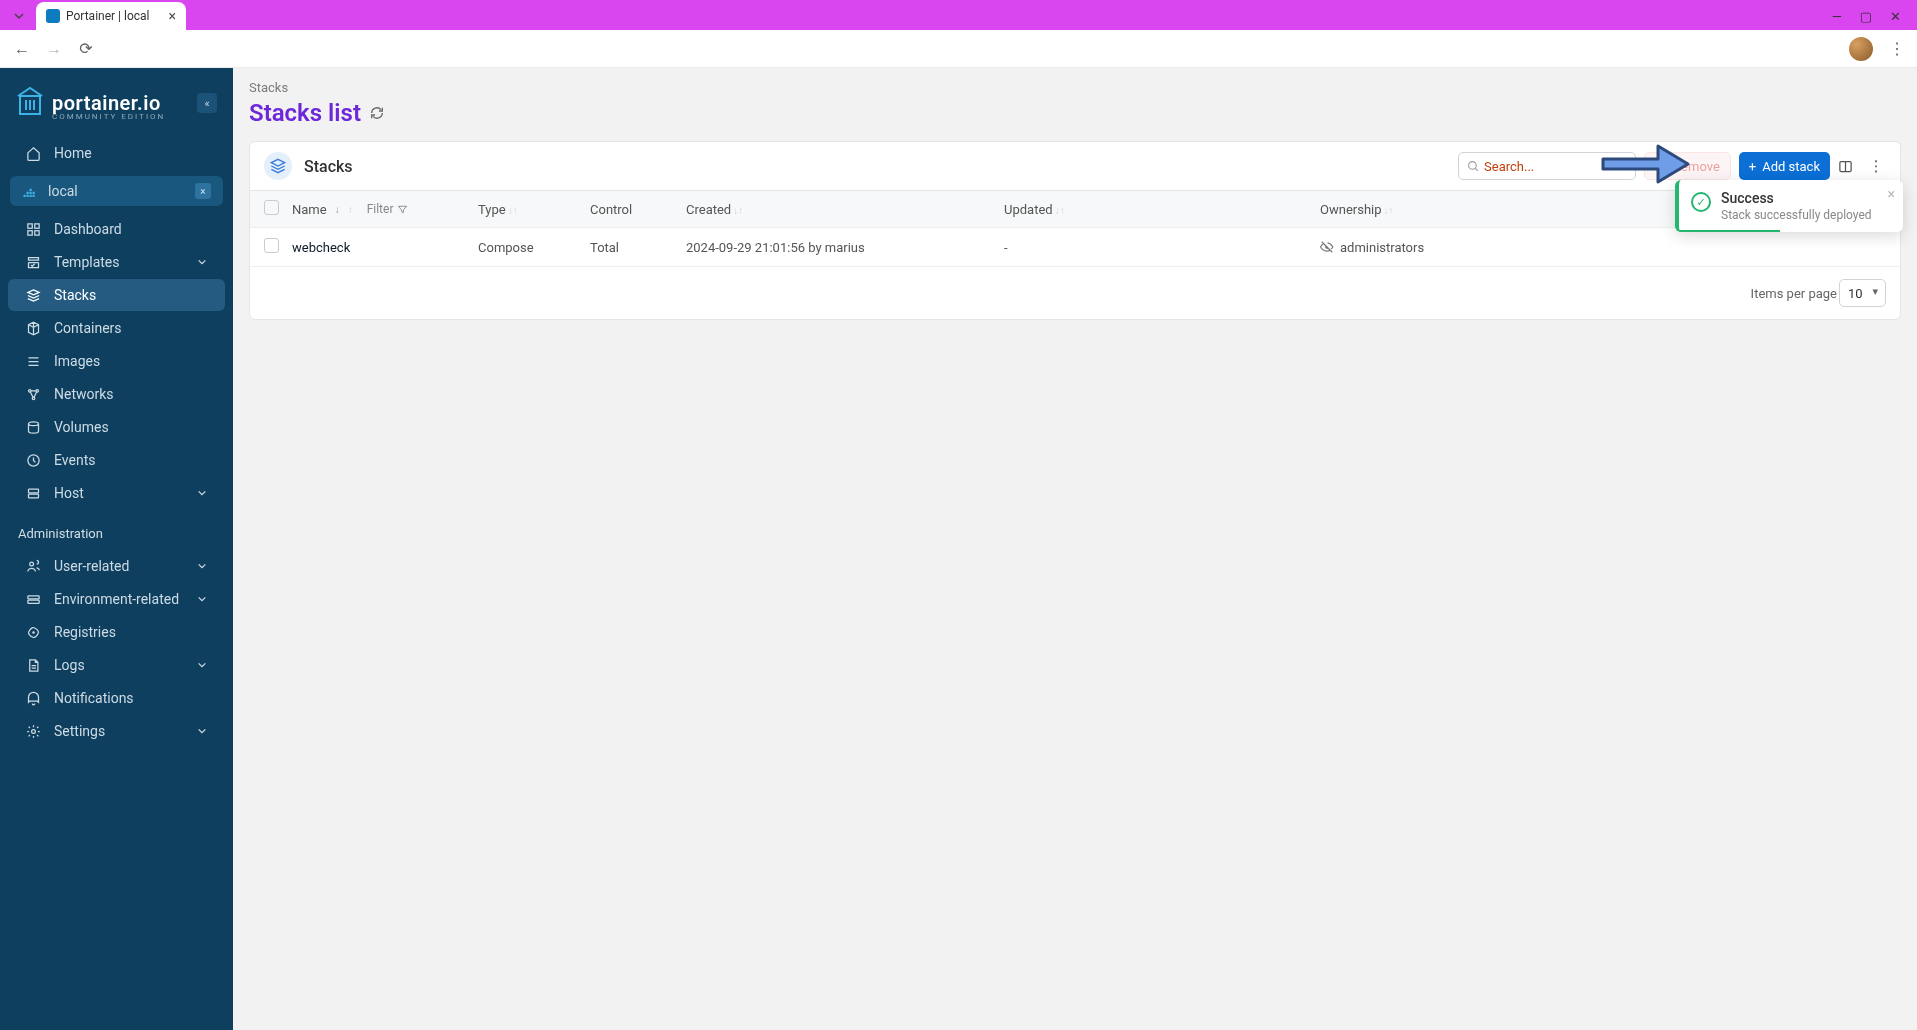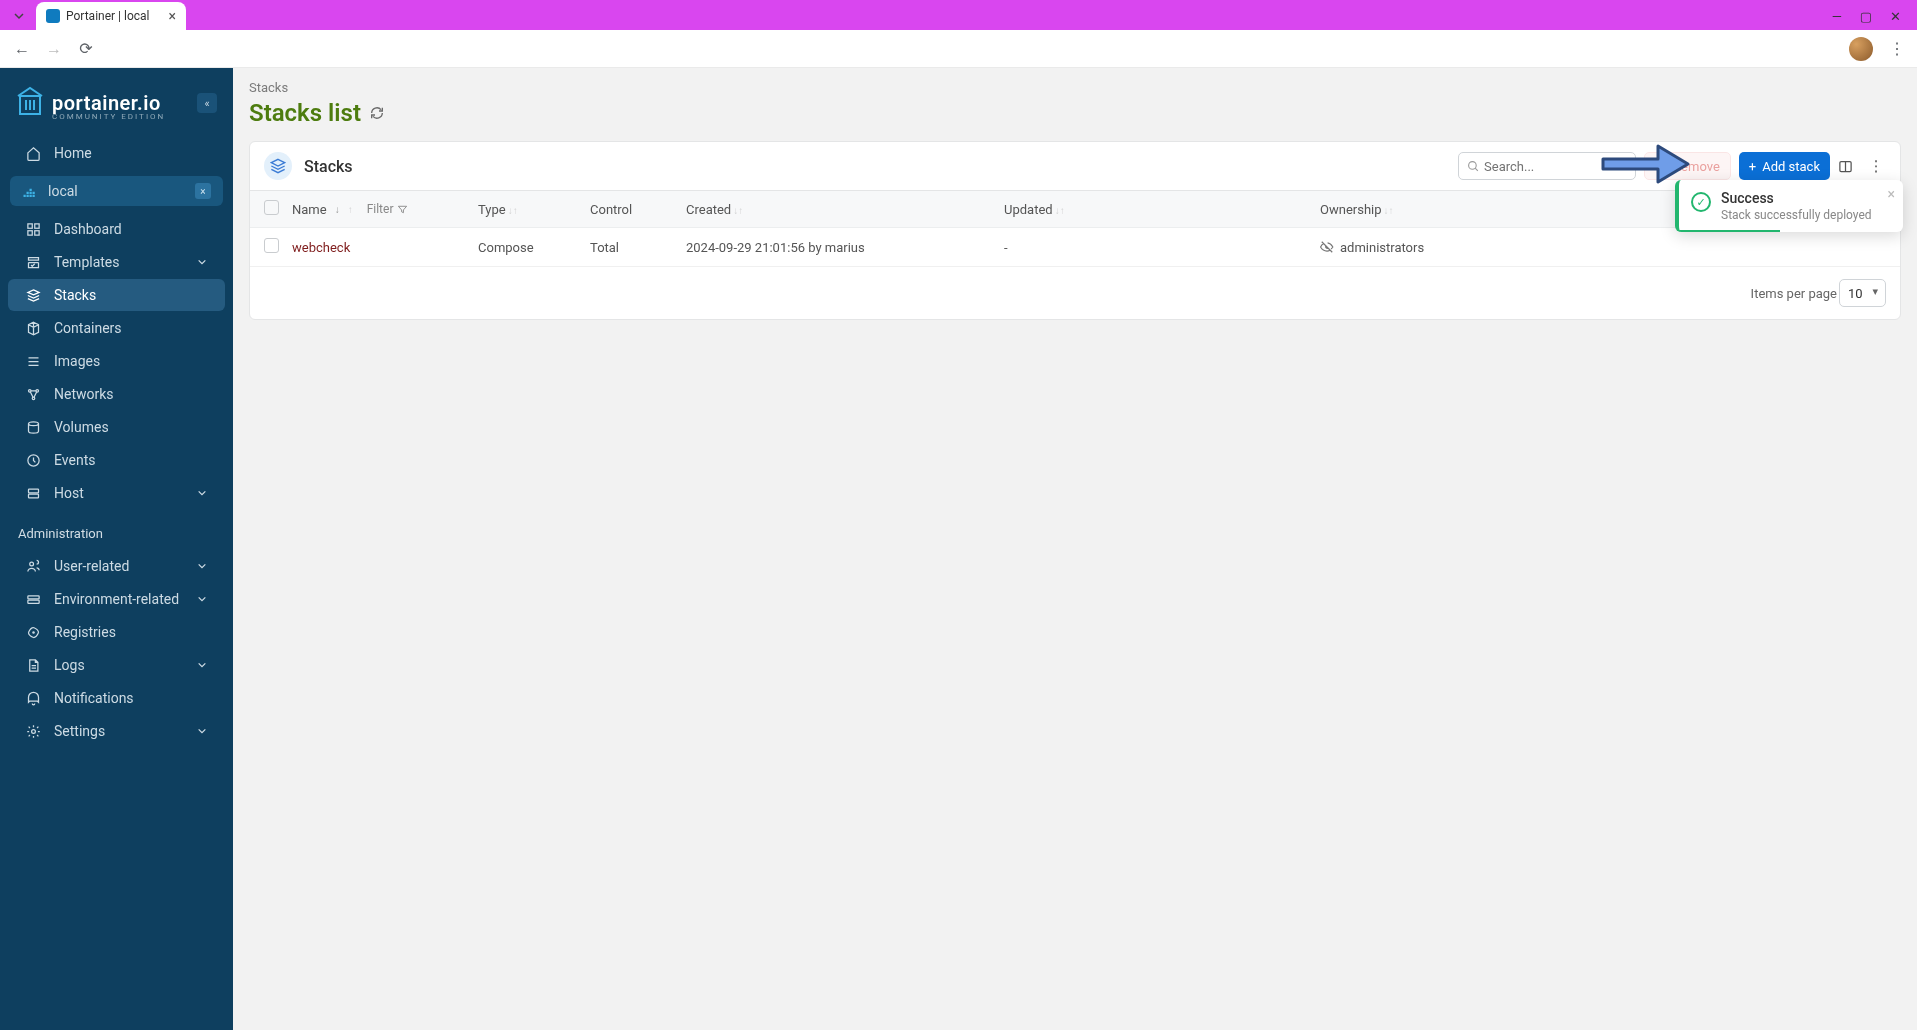--- a/index.html
+++ b/index.html
@@ -40,21 +40,21 @@
 .nav-item .icon { width:16px; text-align:center; font-size:14px;}
 .nav-item .chev { margin-left:auto; font-size:11px;}
 .env-chip { display:flex; align-items:flex-end; margin: 6px 10px; padding: 7px 12px; background:#19577e; border-radius:6px; gap:10px;}
 .env-chip .close-chip { margin-left:auto; width:16px; height:16px; background:#2c73a0; border-radius:3px; display:flex; align-items:center; justify-content:center; font-size:10px; color:#cfe4f0;}
 .admin-header { padding: 16px 18px 8px; font-size:13px; color:#d2dde4;}
 .docker-ico { width:16px; height:12px; color:#3db2e6;}
 
 
 .main { flex:1; padding: 12px 16px; position:relative; background:#f2f2f2;}
 .breadcrumb { font-size:13px; color:#7b7b7b; margin-bottom:4px;}
-.page-title { font-size:24px; font-weight:600; color:#4d7c0f; display:flex; align-items:center; gap:8px; margin-bottom:14px;}
+.page-title { font-size:24px; font-weight:600; color:#6d28d9; display:flex; align-items:center; gap:8px; margin-bottom:14px;}
 .page-title .refresh { font-size:15px; color:#6a6a6a;}
 
 .panel { background:#fff; border:1px solid #e4e5e6; border-radius:6px; }
 .panel-header { display:flex; align-items:center; padding: 10px 14px; gap:12px;}
 .panel-header .hicon { width:28px; height:28px; border-radius:50%; background:#e3f0fb; color:#3a7bd5; display:flex; align-items:center; justify-content:center;}
 .panel-header .htitle { font-size:16px; font-weight:500; color:#333;}
 .panel-toolbar { margin-left:auto; display:flex; align-items:center; gap:8px;}
 .searchbox { width:178px; height:28px; border:1px solid #d0d4d8; border-radius:5px; display:flex; align-items:center; padding:0 8px; color:#888; font-size:13px; gap:4px;}
 .searchbox .clear { margin-left:auto; font-size:13px; color:#999;}
 .btn { height:28px; border-radius:5px; padding:0 10px; font-size:13px; display:flex; align-items:center; gap:6px; cursor:pointer; border:none;}
@@ -68,21 +68,21 @@
 .col-name { width:186px; display:flex; align-items:center; gap:6px;}
 .col-type { width:112px;}
 .col-control { width:96px;}
 .col-created { width:318px;}
 .col-updated { width:316px;}
 .col-ownership { flex:1;}
 .sort-ind { color:#999; font-size:10px; margin-left:2px;}
 .filter-lbl { color:#888; font-size:12px; margin-left:8px; display:flex; align-items:center; gap:4px;}
 
 .trow { display:flex; padding: 10px 14px; font-size:13px; color:#555; border-bottom:1px solid #f0f0f0; align-items:center;}
-.trow .link { color:#7f1d1d;}
+.trow .link { color:#0f172a;}
 .own-cell { display:flex; align-items:center; gap:6px;}
 
 .tfoot { display:flex; justify-content:flex-end; align-items:center; padding: 12px 14px; gap:2px; font-size:13px; color:#666;}
 .pagesize { height:28px; border:1px solid #d0d4d8; border-radius:5px; padding: 0 22px 0 8px; font-size:13px; color:#333; background:#fff; appearance:none; position:relative;}
 .pagesize-wrap { position:relative; }
 .pagesize-wrap::after { content:"▾"; position:absolute; right:8px; top:6px; font-size:11px; color:#666; pointer-events:none;}
 
 
 .toast { position:absolute; top:112px; right:14px; width:228px; background:#fff; border-radius:6px; box-shadow:0 4px 16px rgba(0,0,0,0.15); border-left:4px solid #22b66e; padding:10px 12px; display:flex; gap:10px;}
 .toast .ticon { width:20px; height:20px; border:2px solid #22b66e; border-radius:50%; color:#22b66e; display:flex; align-items:center; justify-content:center; font-size:11px; flex-shrink:0; margin-top:2px;}
@@ -351,21 +351,21 @@
               <path d="M12 2l10 5-10 5L2 7l10-5zM2 12l10 5 10-5M2 17l10 5 10-5" stroke="#3a7bd5" stroke-width="2" fill="none"></path>
             </svg>
         </div>
         <div class="htitle">Stacks</div>
         <div class="panel-toolbar">
           <div class="searchbox">
             <svg width="13" height="13" viewBox="0 0 24 24">
                 <circle cx="10" cy="10" r="7" stroke="#999" stroke-width="2" fill="none"></circle>
                 <path d="M20 20l-5-5" stroke="#999" stroke-width="2"></path>
               </svg>
-            <span style="color:#737373">Search...</span>
+            <span style="color:#c2410c">Search...</span>
             <span class="clear">×</span>
           </div>
           <button class="btn btn-remove">
             <svg width="12" height="12" viewBox="0 0 24 24">
                 <path d="M4 7h16M9 7V4h6v3m-8 0v13h10V7" stroke="#d9534f" stroke-width="2" fill="none"></path>
               </svg>
             <span>Remove</span>
           </button>
           <button class="btn btn-add">
             <span>+</span>

